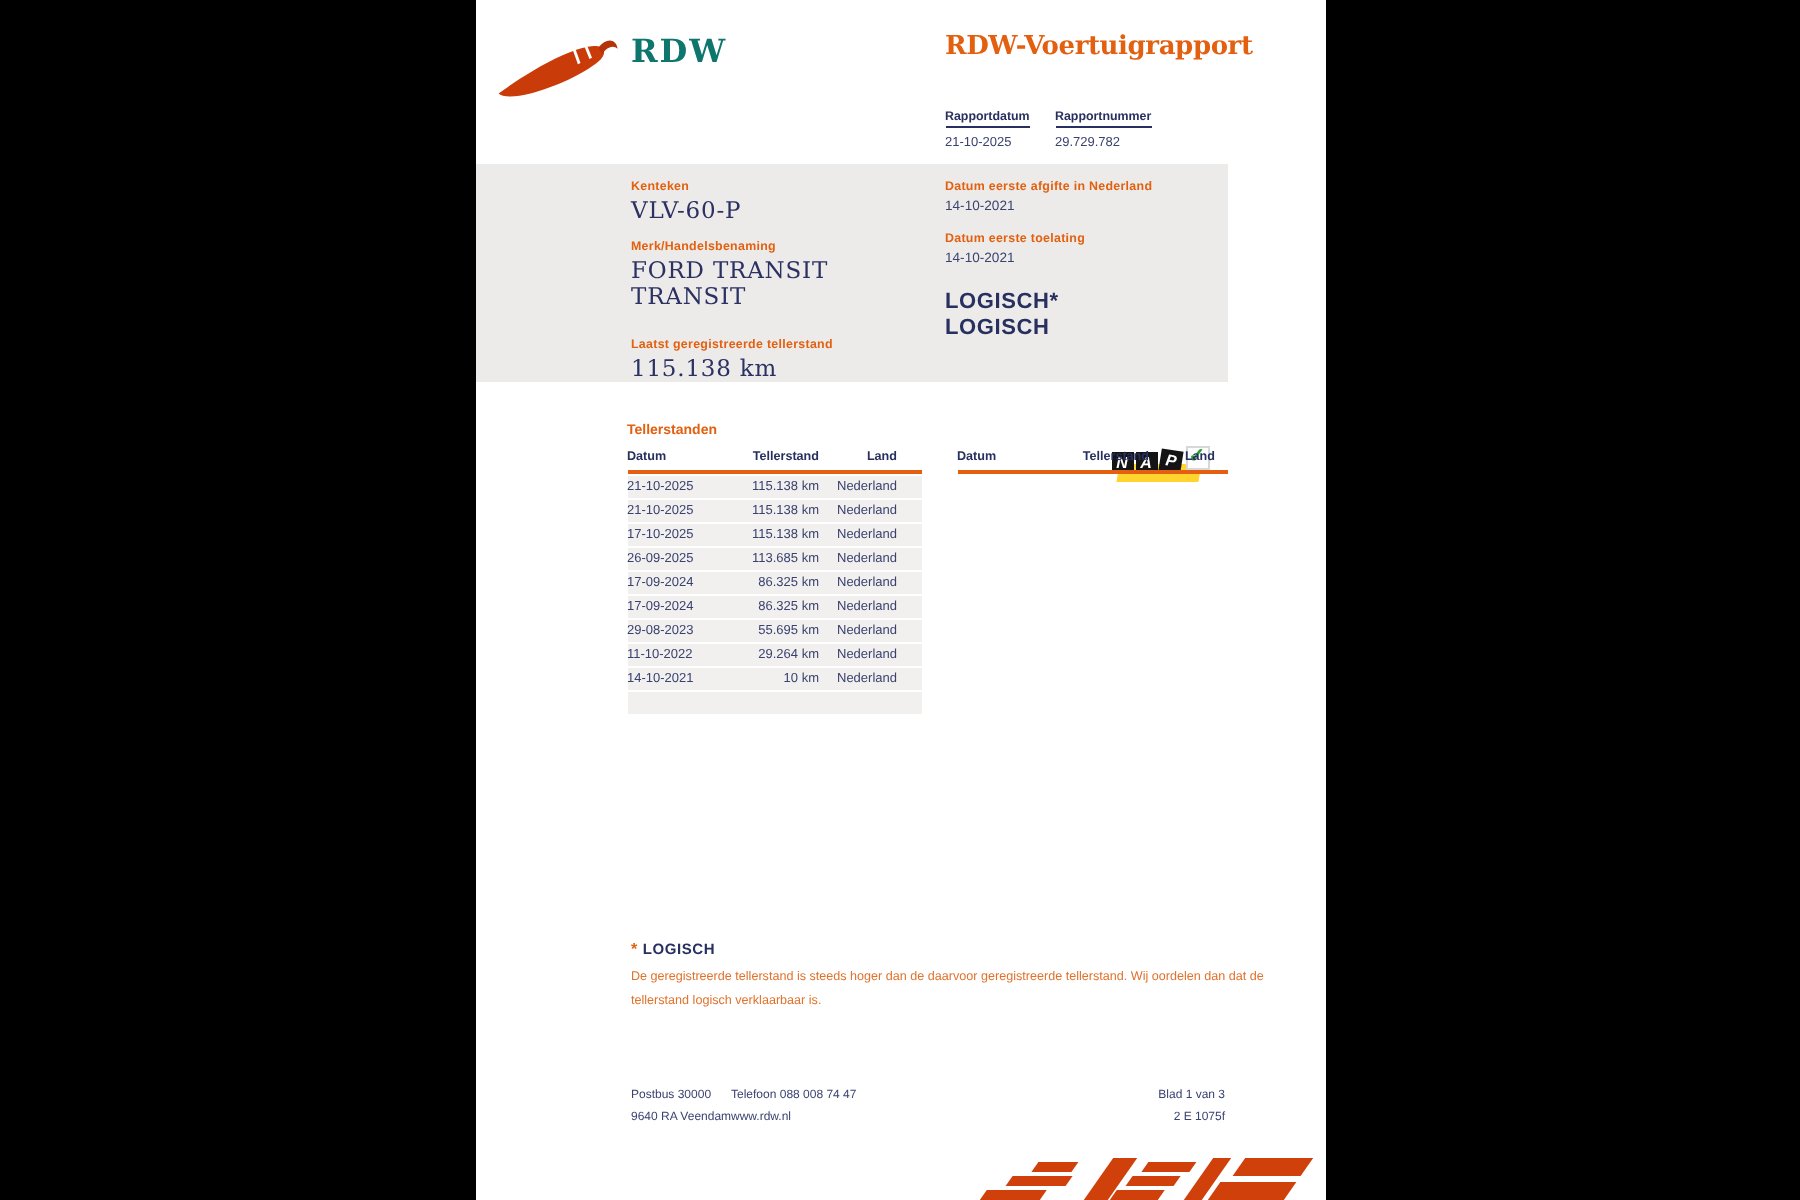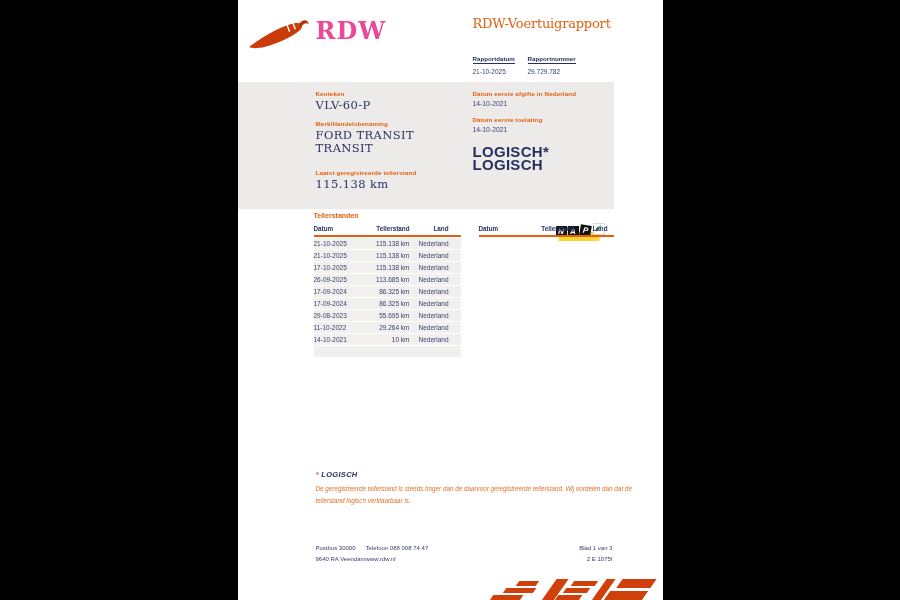--- a/index.html
+++ b/index.html
@@ -9,44 +9,44 @@
   }
   .doc {
     position:relative; width:425px; height:600px; margin:0 auto;
     background:#ffffff; overflow:hidden;
   }
   
   .feather { position:absolute; left:10px; top:15px; width:64px; height:38px; }
   .logo-text {
     position:absolute; left:78px; top:16px;
     font-family:"DejaVu Serif", serif; font-weight:bold;
-    font-size:24px; letter-spacing:1px; color:#ec4899;
+    font-size:16px; letter-spacing:1px; color:#0f766e;
   }
   .hdr-right { position:absolute; left:235px; top:16px; width:180px; }
   .doc-title {
-    font-family:"DejaVu Serif", serif; font-weight:normal;
+    font-family:"DejaVu Serif", serif; font-weight:bold;
     font-size:13px; letter-spacing:-0.2px; color:#e2600f; margin-bottom:16px;
   }
   .hdr-meta { display:flex; }
   .meta-col { width:55px; }
   .meta-lbl { font-size:6.2px; font-weight:bold; color:#27305f; border-bottom:0.5px solid #27305f; display:inline-block; padding-bottom:1px; }
   .meta-val { font-size:6.5px; color:#3a4270; margin-top:3px; }
   
-  .graybox { position:absolute; left:0; top:82px; width:376px; height:127px; background:#edebe9; }
+  .graybox { position:absolute; left:0; top:82px; width:376px; height:109px; background:#edebe9; }
   .gb-left  { position:absolute; left:78px;  top:8px; width:130px; }
   .gb-right { position:absolute; left:235px; top:8px; width:140px; }
   .lbl { font-size:6.2px; font-weight:bold; color:#e2600f; letter-spacing:0.15px; }
   .big-val {
     font-family:"DejaVu Serif", serif; font-size:11.5px; color:#2b3162;
     letter-spacing:0.4px; line-height:13.5px; margin:2px 0 7px 0;
   }
   .big-val.wrap { width:100px; margin-bottom:13px; }
   .sm-val { font-size:6.8px; color:#3a4270; margin:3px 0 9px 0; }
   .oordeel {
-    font-weight:bold; font-size:15px; letter-spacing:0.3px;
+    font-weight:bold; font-size:11px; letter-spacing:0.3px;
     color:#27305f; line-height:13px; margin-top:12px;
   }
   
   .nap { position:absolute; left:318px; top:141px; width:50px; height:24px; }
   .nap-yellow { position:absolute; left:3px; top:9px; width:41px; height:9px; background:#ffd42e; transform:skewX(-10deg); }
   .nap-sq {
     position:absolute; width:11px; height:11px; background:#141414;
     color:#fff; font-weight:bold; font-style:italic; font-size:8px;
     line-height:11px; text-align:center;
   }
@@ -69,21 +69,21 @@
   }
   .trow {
     display:flex; font-size:6.5px; color:#3a4270;
     background:#f1f0ee; height:11px; line-height:11px; margin-top:1px;
   }
   .c0 { width:44px; text-align:left; }
   .c1 { width:52px; text-align:right; }
   .c2 { flex:1; text-align:right; padding-right:12px; }
   .tbl-right .c2 { padding-right:6px; }
   
-  .footnote { position:absolute; left:78px; top:470px; width:322px;font-style:italic; }
+  .footnote { position:absolute; left:78px; top:470px; width:322px; }
   .fn-title { font-size:7.5px; font-weight:bold; color:#27305f; letter-spacing:0.3px; }
   .fn-star { color:#e2600f; font-size:8px; }
   .fn-text { margin-top:4px; font-size:6.3px; line-height:11.5px; color:#e0722c; }
   
   .footer { position:absolute; left:0; top:543px; width:100%; font-size:6px; line-height:11px; color:#3a4270; }
   .ft-col1 { position:absolute; left:78px; top:0; }
   .ft-col2 { position:absolute; left:128px; top:0; }
   .ft-col3 { position:absolute; right:50px; top:0; text-align:right; }
   
   .stripes { position:absolute; right:0; bottom:0; width:185px; height:23px; }

